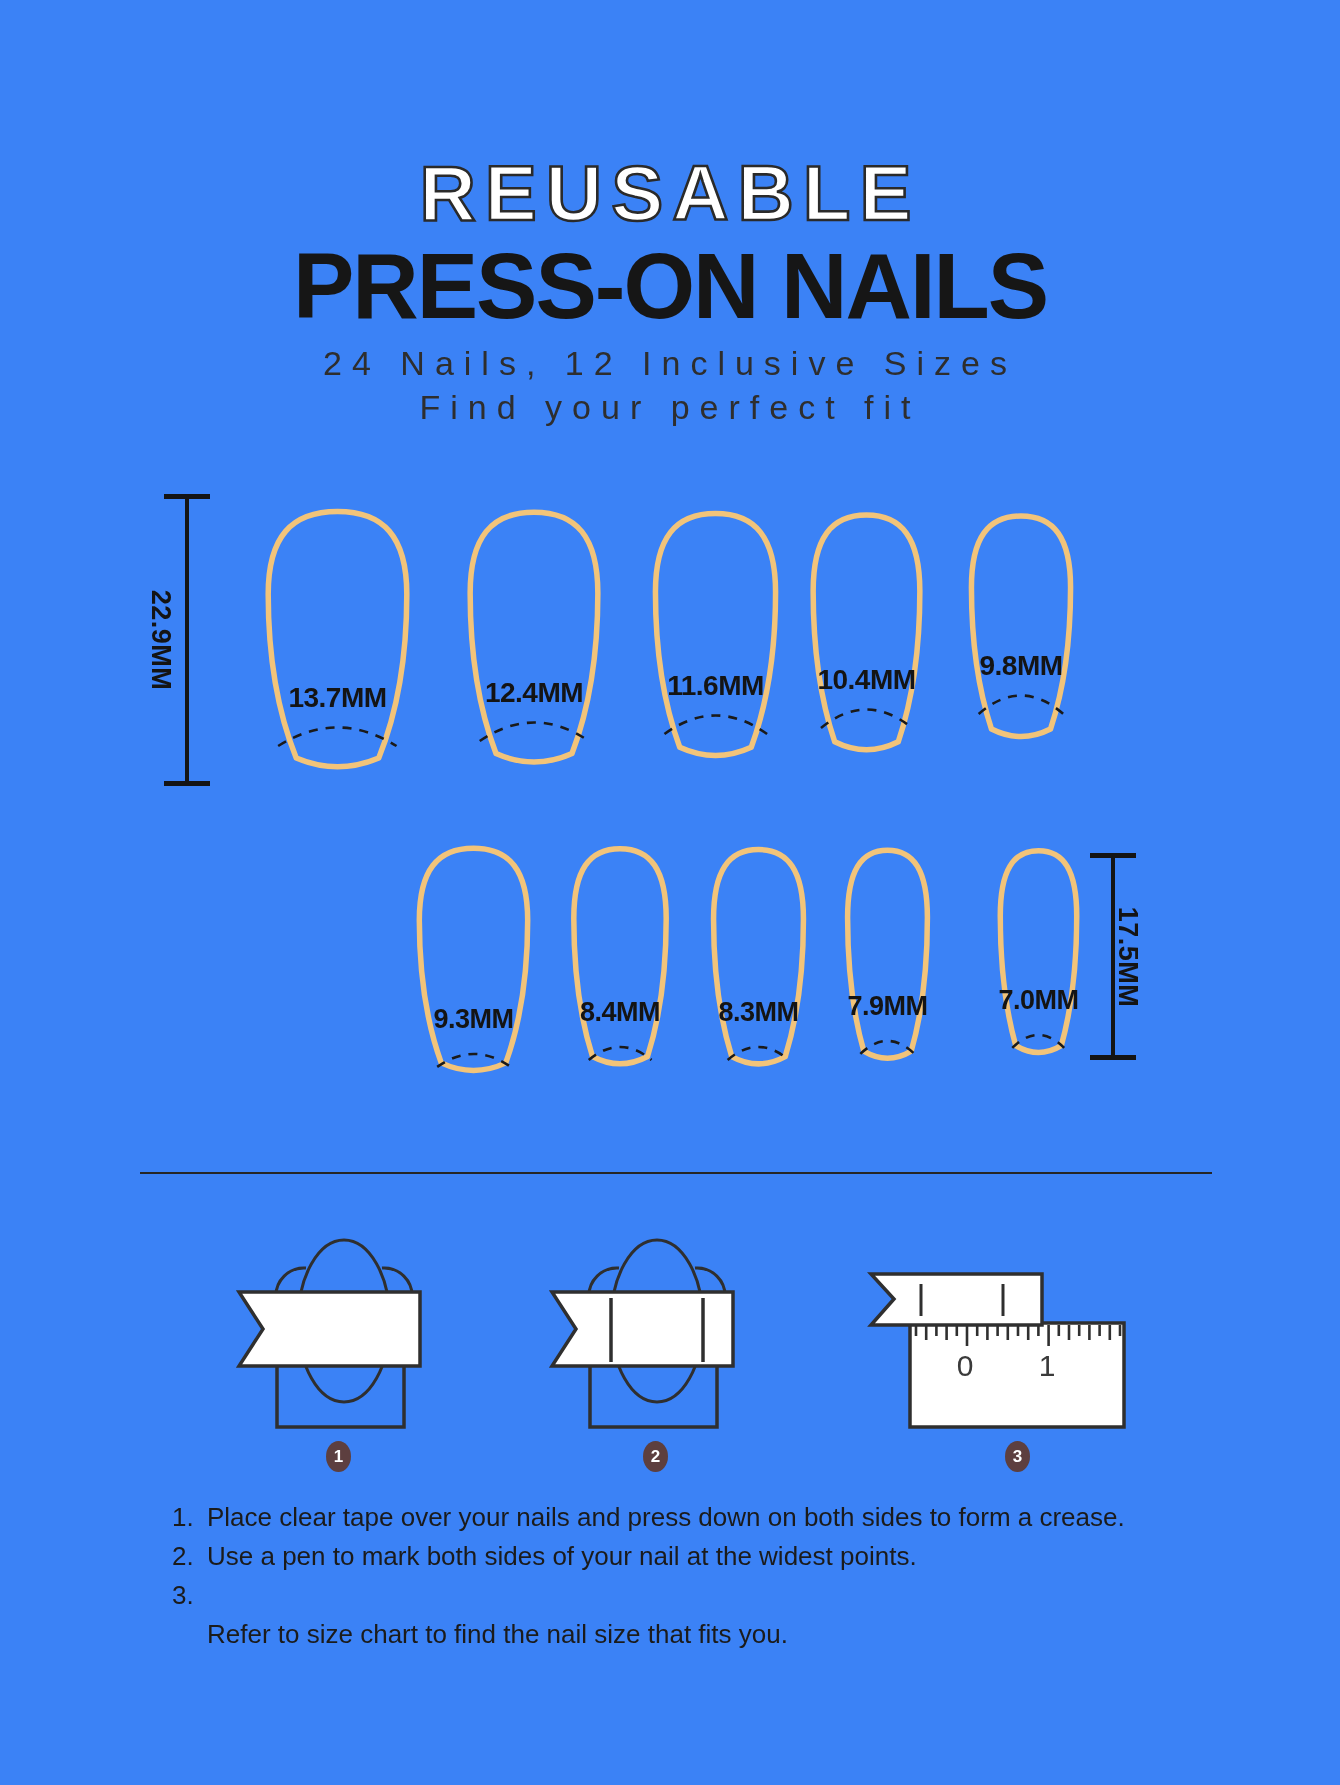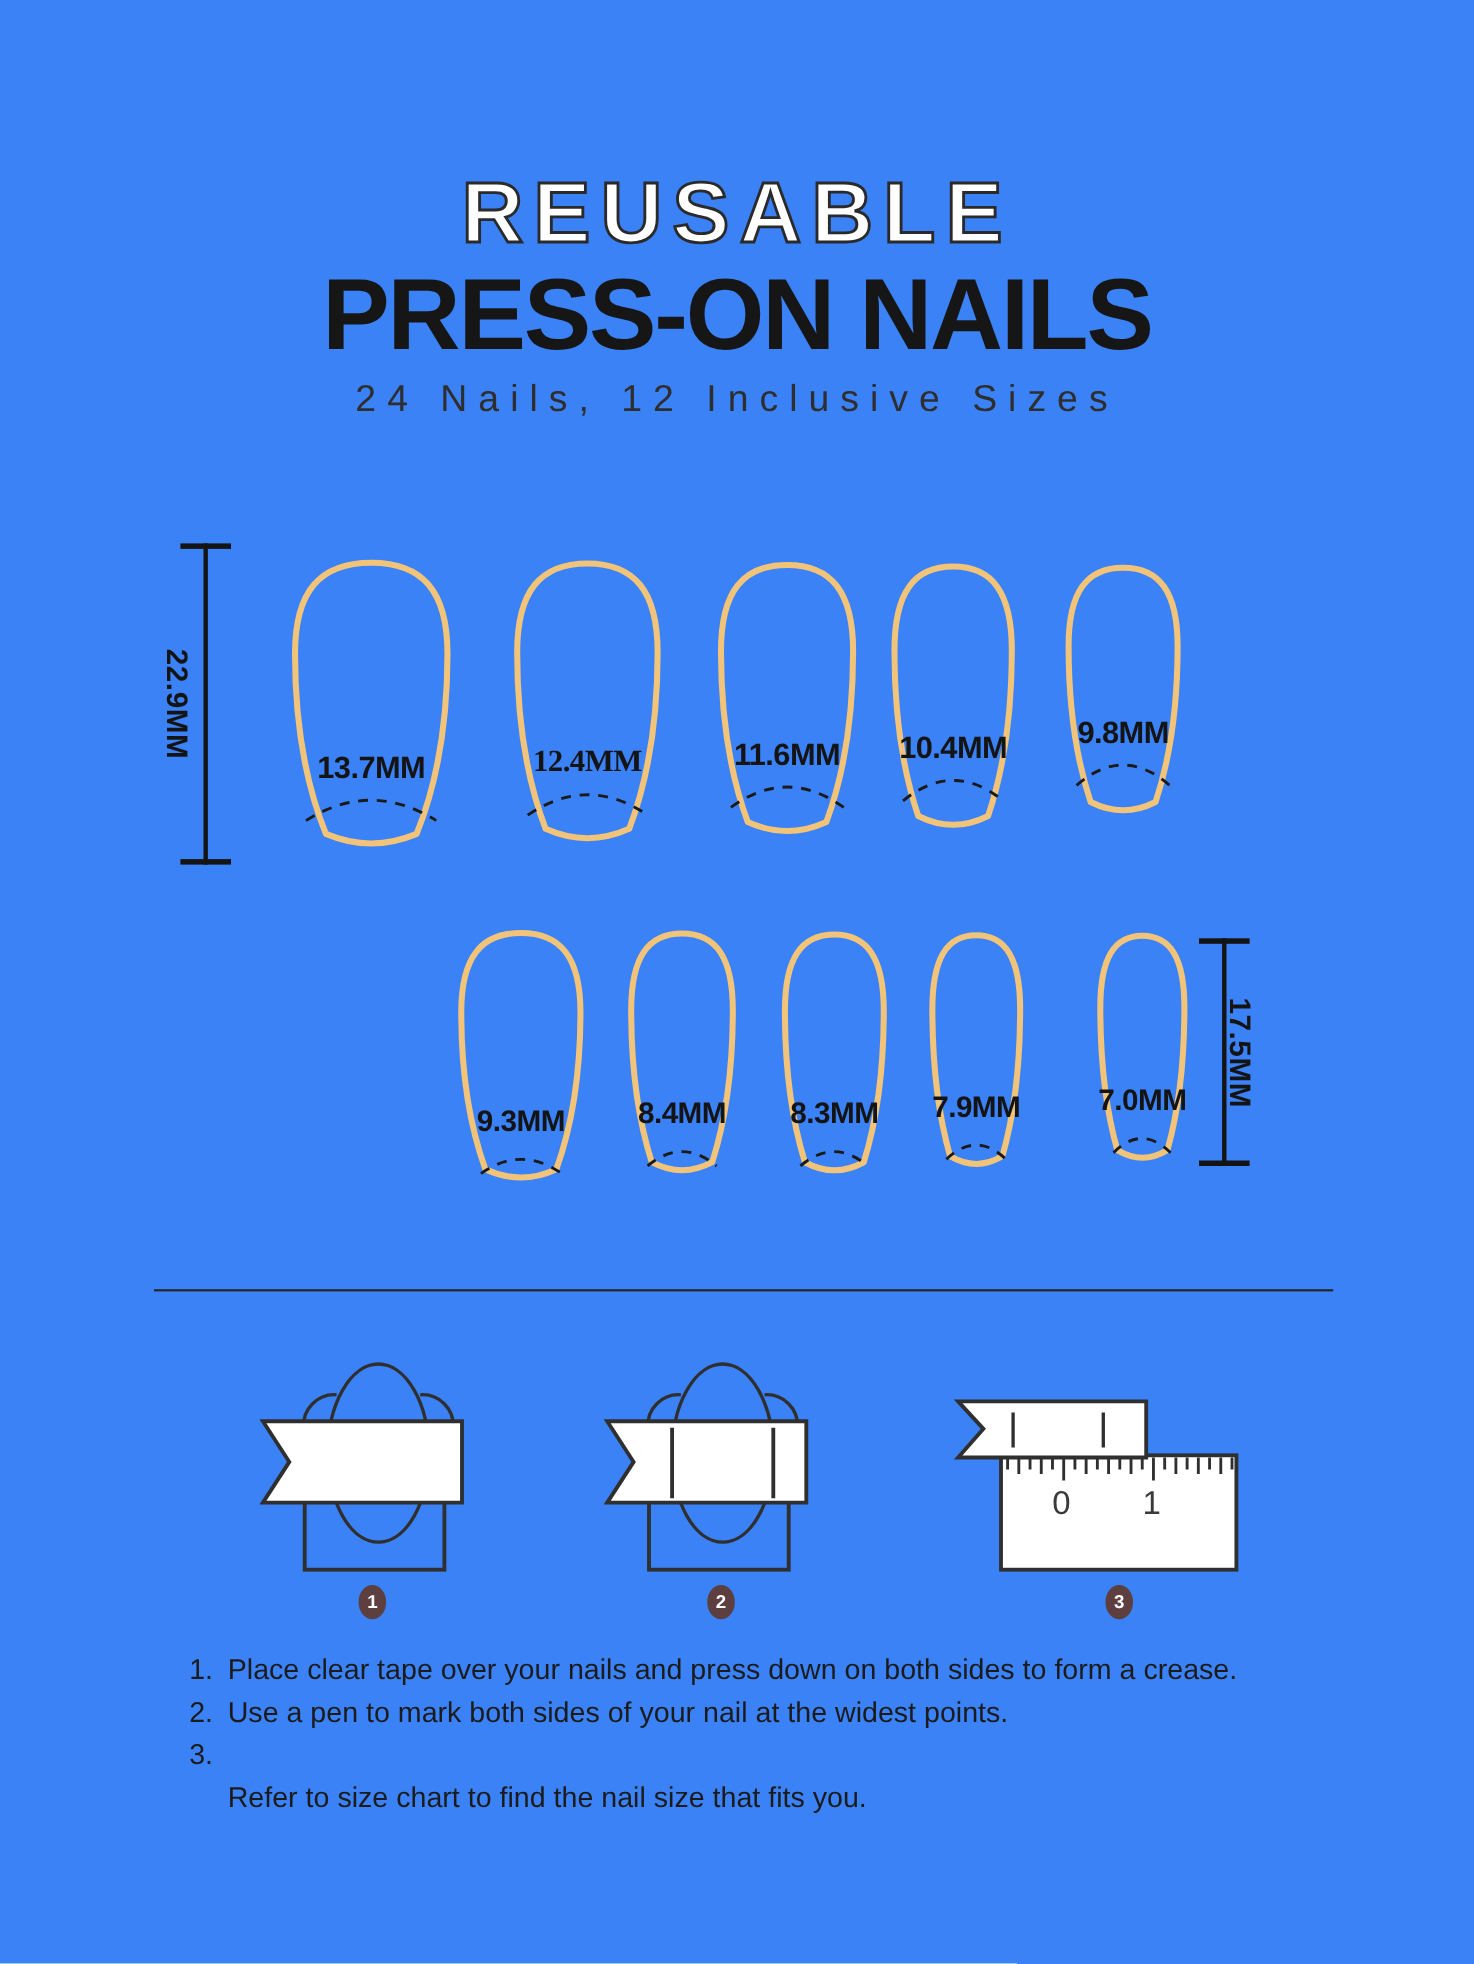--- a/index.html
+++ b/index.html
@@ -66,39 +66,40 @@
   .step-num { width:35px; flex:none; }
 </style>
 </head>
 <body>
 
 <div class="page">
 
   <div class="title-outline">REUSABLE</div>
   <div class="title-main">PRESS-ON NAILS</div>
   <div class="sub1">24 Nails, 12 Inclusive Sizes</div>
+  <div class="sub2">Find your perfect fit</div>
 
   <div class="measure" id="measure-left" style="left:164px; top:494px; width:46px; height:292px;">
     <div class="cap top"></div>
     <div class="vline"></div>
     <div class="cap bot"></div>
     <div class="mlabel">22.9MM</div>
   </div>
 
   <div id="row1">
       <div class="nail row1" style="left: 255px; top: 493px; width: 165px; height: 287px;">
         <svg class="outline" viewBox="0 0 100 170" preserveAspectRatio="none">
            <path d="M25,157 C13,128 8,95 8,60 C8,26 22,11 50,11 C78,11 92,26 92,60 C92,95 87,128 75,157 C58,164 42,164 25,157 Z" fill="none" stroke="#F2C47A" stroke-width="5.5" stroke-linejoin="round" vector-effect="non-scaling-stroke"></path>
          </svg>
          <div class="nail-label">13.7MM</div>
          <svg class="nail-arc" viewBox="0 0 100 40" preserveAspectRatio="none">
            <path d="M4,37 Q50,0 96,37" fill="none" stroke="#1a1a1a" stroke-width="2.6" stroke-dasharray="9 8" vector-effect="non-scaling-stroke"></path>
          </svg>
       </div>
-      <div class="nail row1" style="left: 458px; top: 494px; width: 152px; height: 281px; font-family: Liberation Serif, serif;">
+      <div class="nail row1" style="left: 458px; top: 494px; width: 152px; height: 281px;">
         <svg class="outline" viewBox="0 0 100 170" preserveAspectRatio="none">
            <path d="M25,157 C13,128 8,95 8,60 C8,26 22,11 50,11 C78,11 92,26 92,60 C92,95 87,128 75,157 C58,164 42,164 25,157 Z" fill="none" stroke="#F2C47A" stroke-width="5.5" stroke-linejoin="round" vector-effect="non-scaling-stroke"></path>
          </svg>
          <div class="nail-label">12.4MM</div>
          <svg class="nail-arc" viewBox="0 0 100 40" preserveAspectRatio="none">
            <path d="M4,37 Q50,0 96,37" fill="none" stroke="#1a1a1a" stroke-width="2.6" stroke-dasharray="9 8" vector-effect="non-scaling-stroke"></path>
          </svg>
       </div>
       <div class="nail row1" style="left: 644px; top: 496px; width: 143px; height: 272px;">
         <svg class="outline" viewBox="0 0 100 170" preserveAspectRatio="none">

